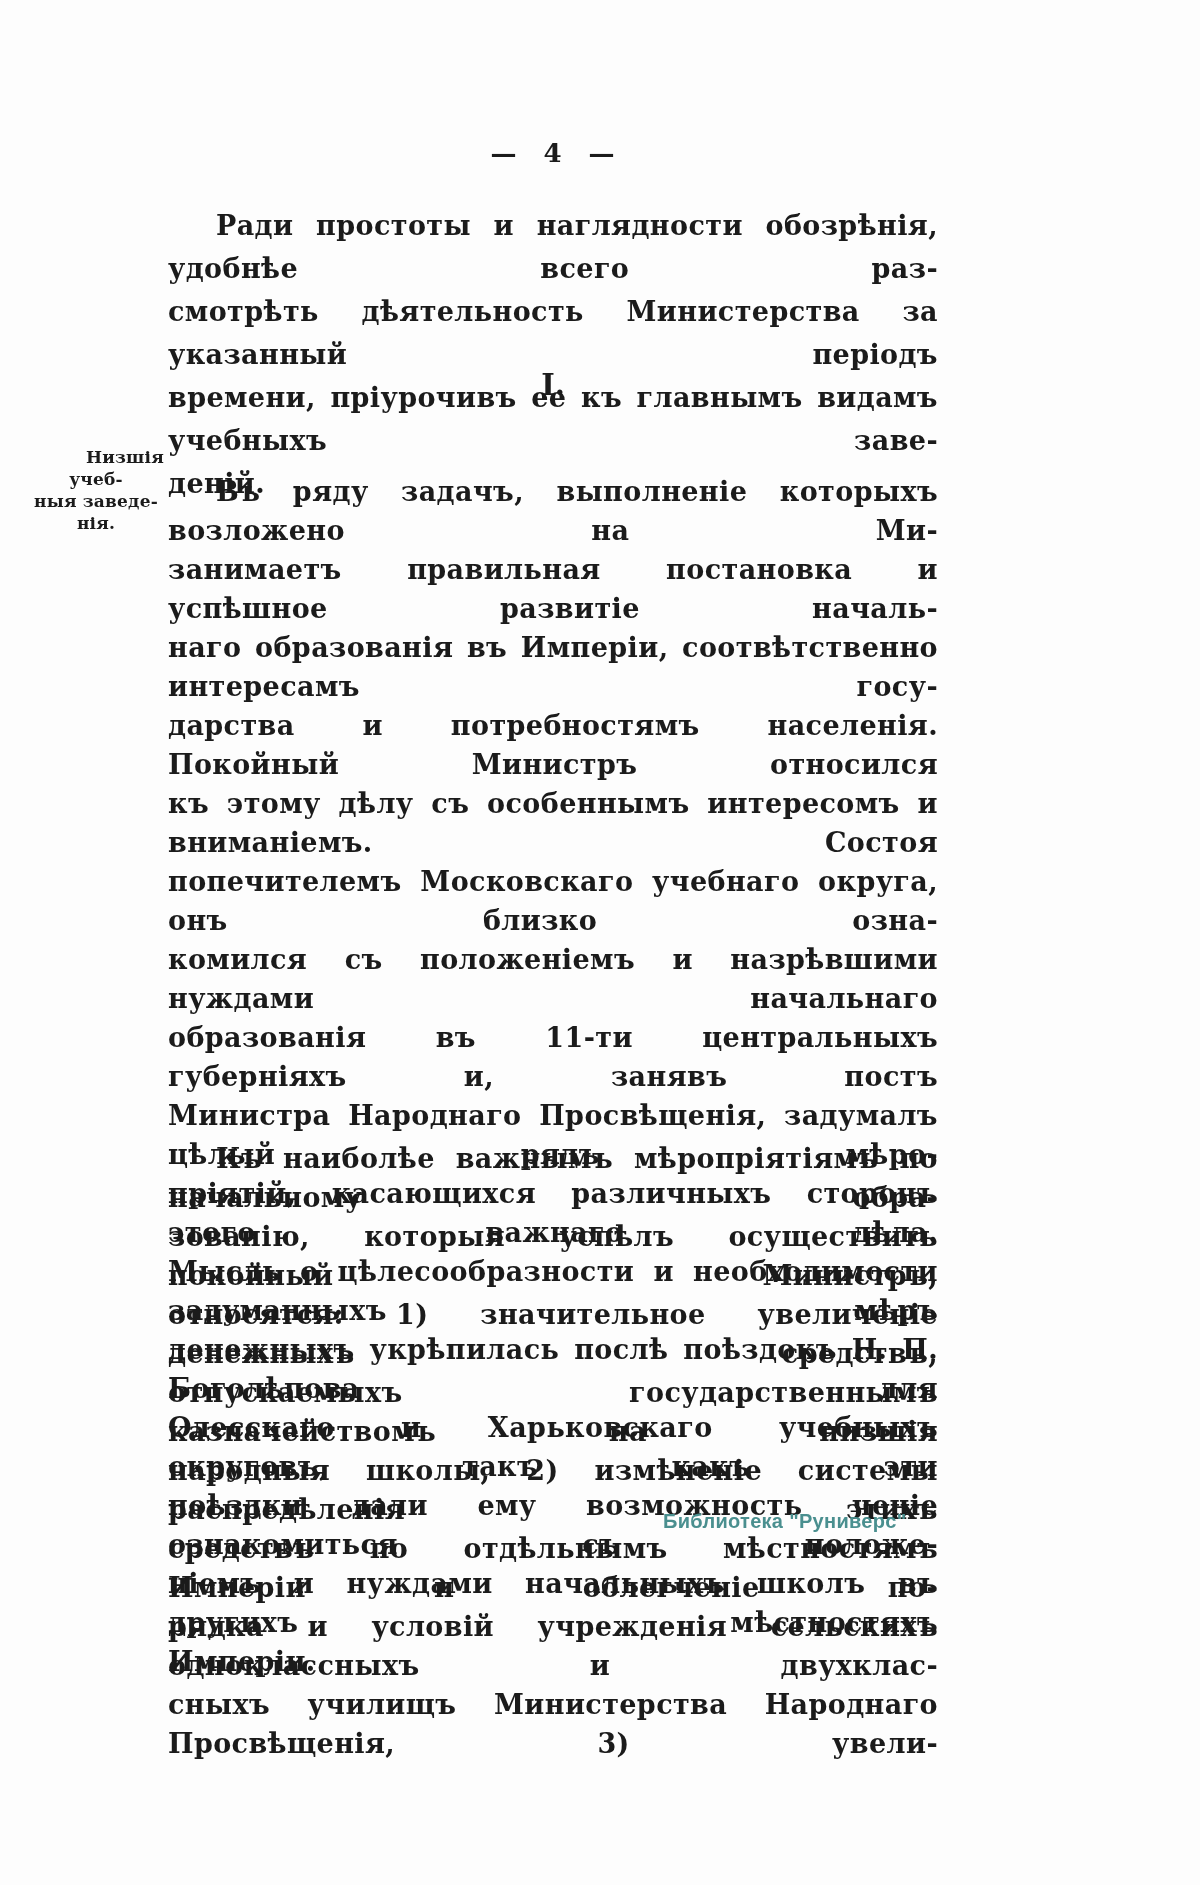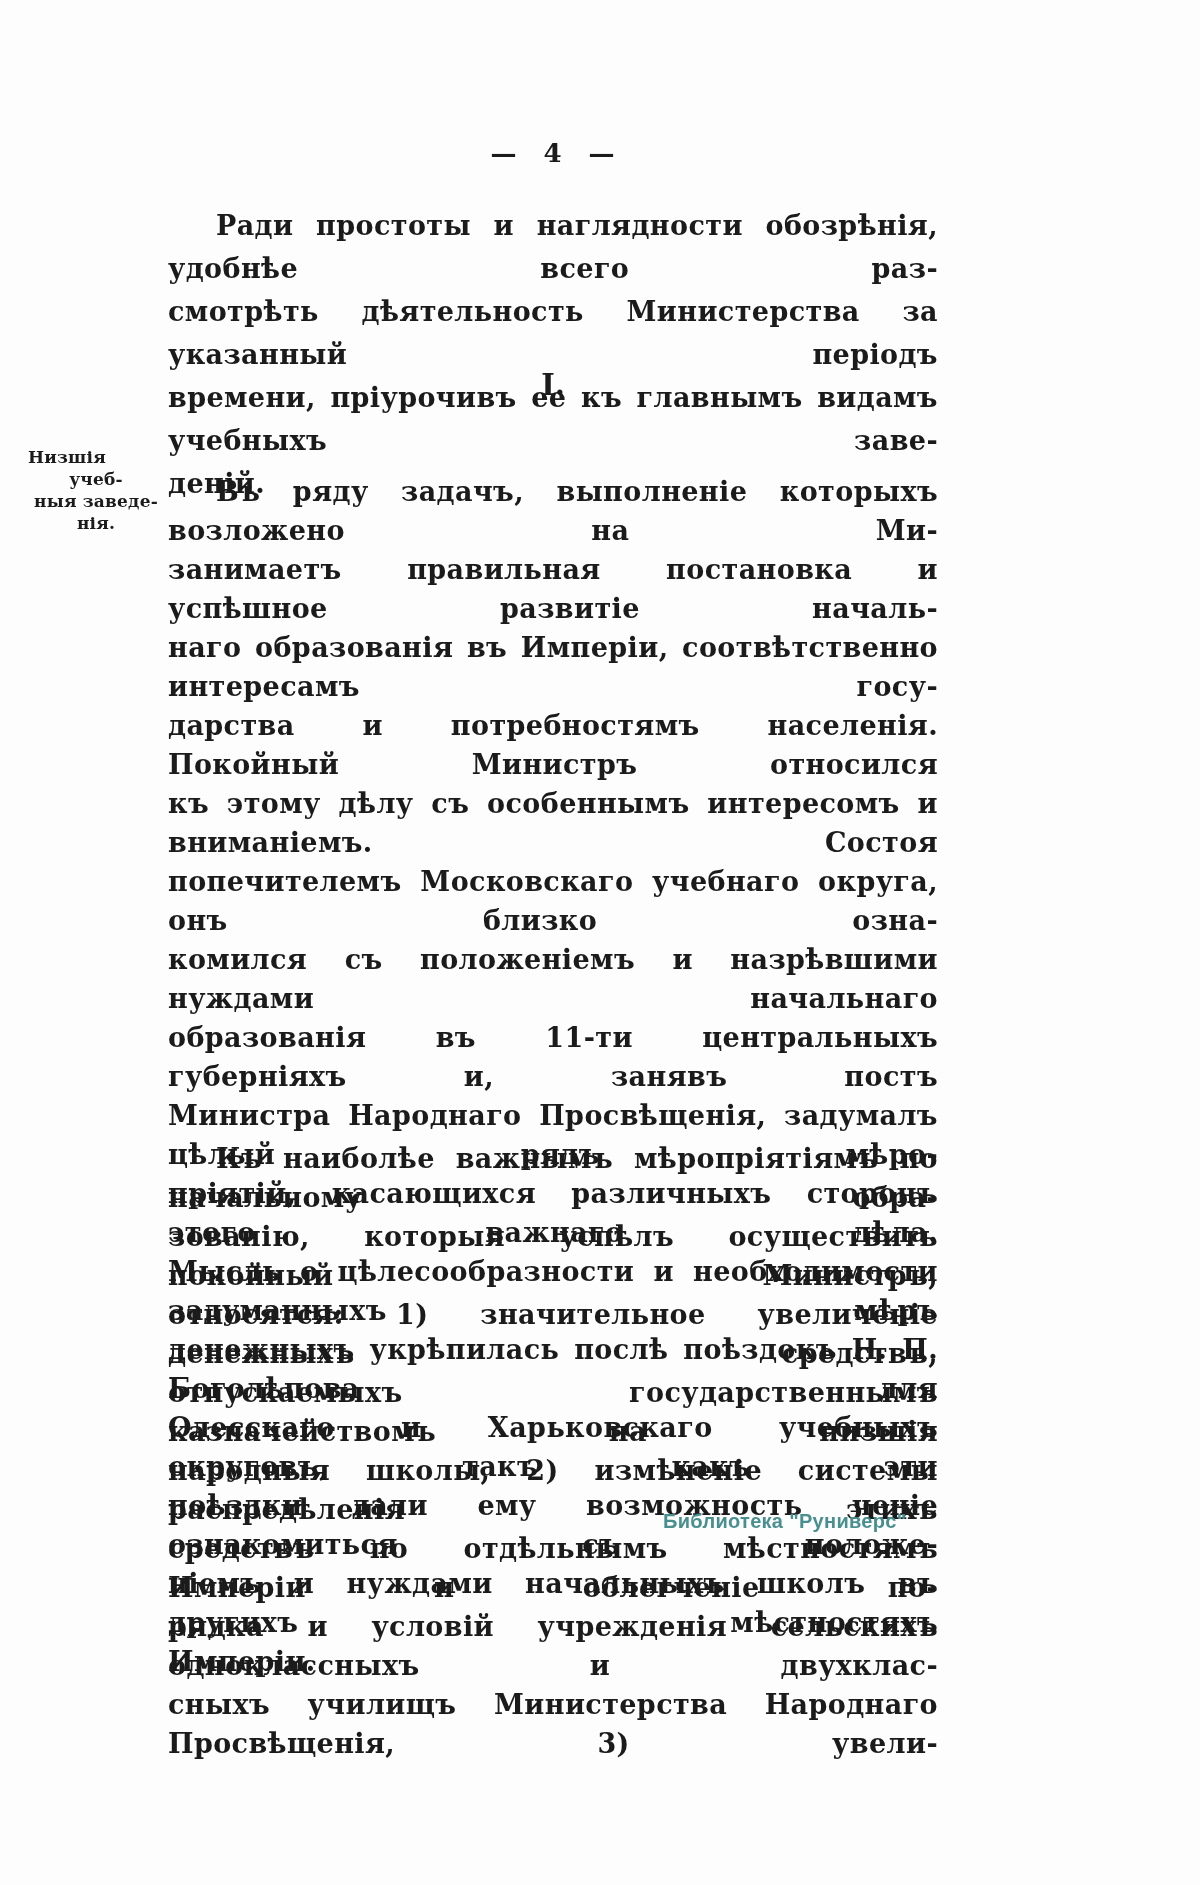--- a/index.html
+++ b/index.html
@@ -61,21 +61,21 @@
     position: absolute;
     top: 446px;
     left: 28px;
     width: 136px;
     font-size: 17px;
     font-weight: bold;
     line-height: 22px;
     letter-spacing: 0.2px;
   }
   .margin-note .line {
-    text-align: left;
+    text-align: right;
     text-align-last: center;
   }
   .watermark {
     position: absolute;
     top: 1510px;
     left: 663px;
     font-family: "Liberation Sans", sans-serif;
     font-size: 20px;
     font-weight: bold;
     color: #4a8f8f;

